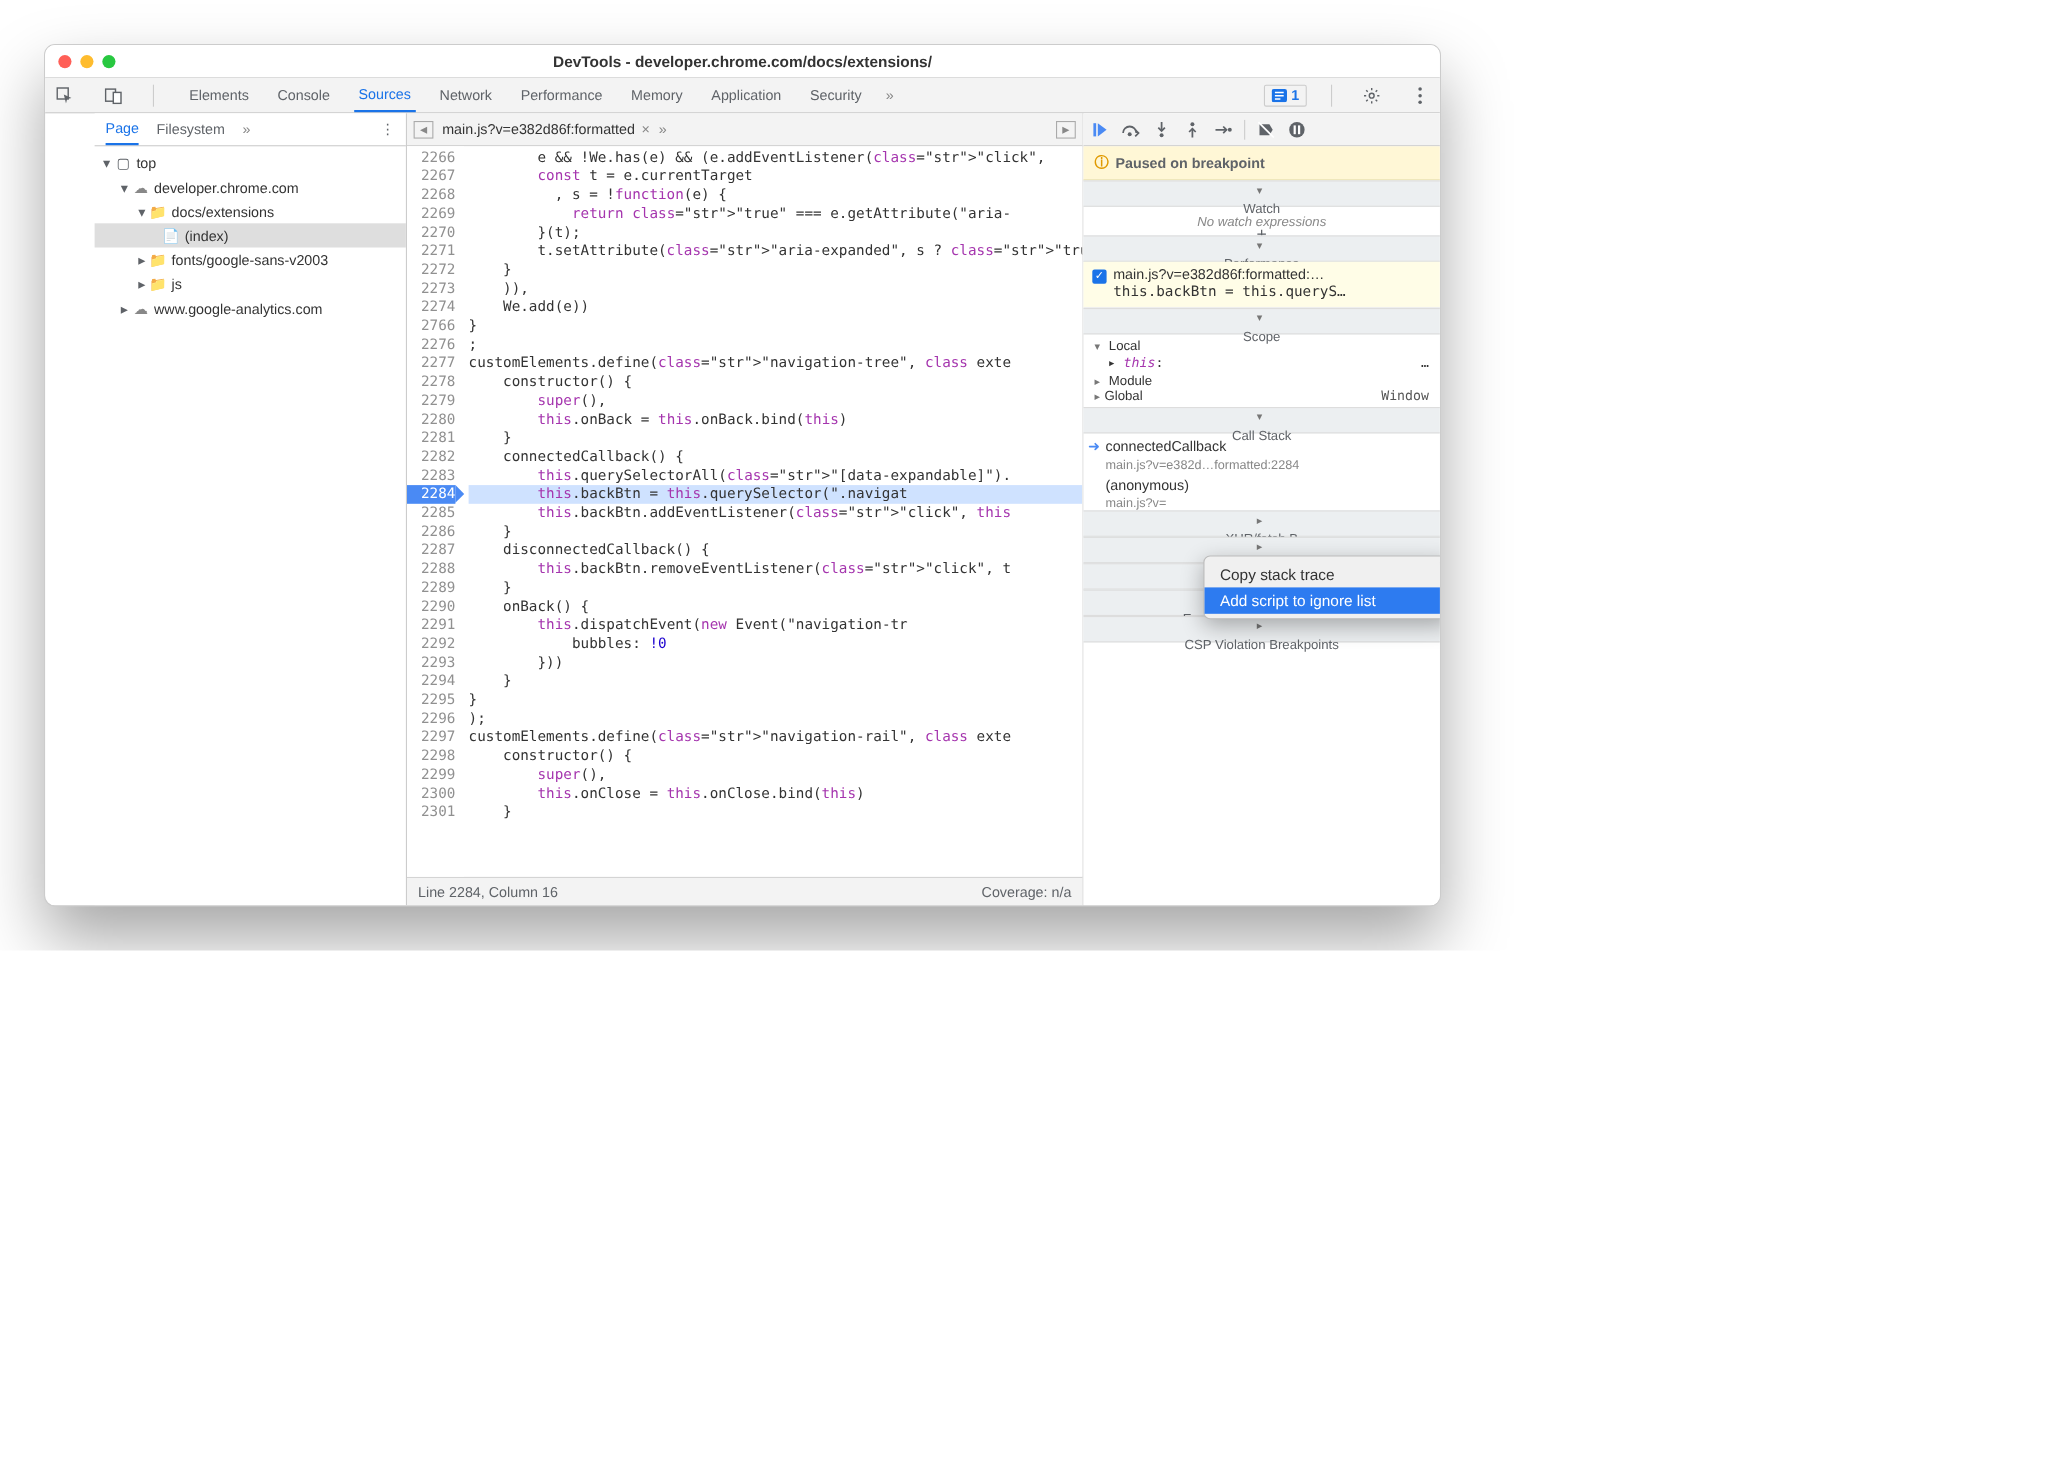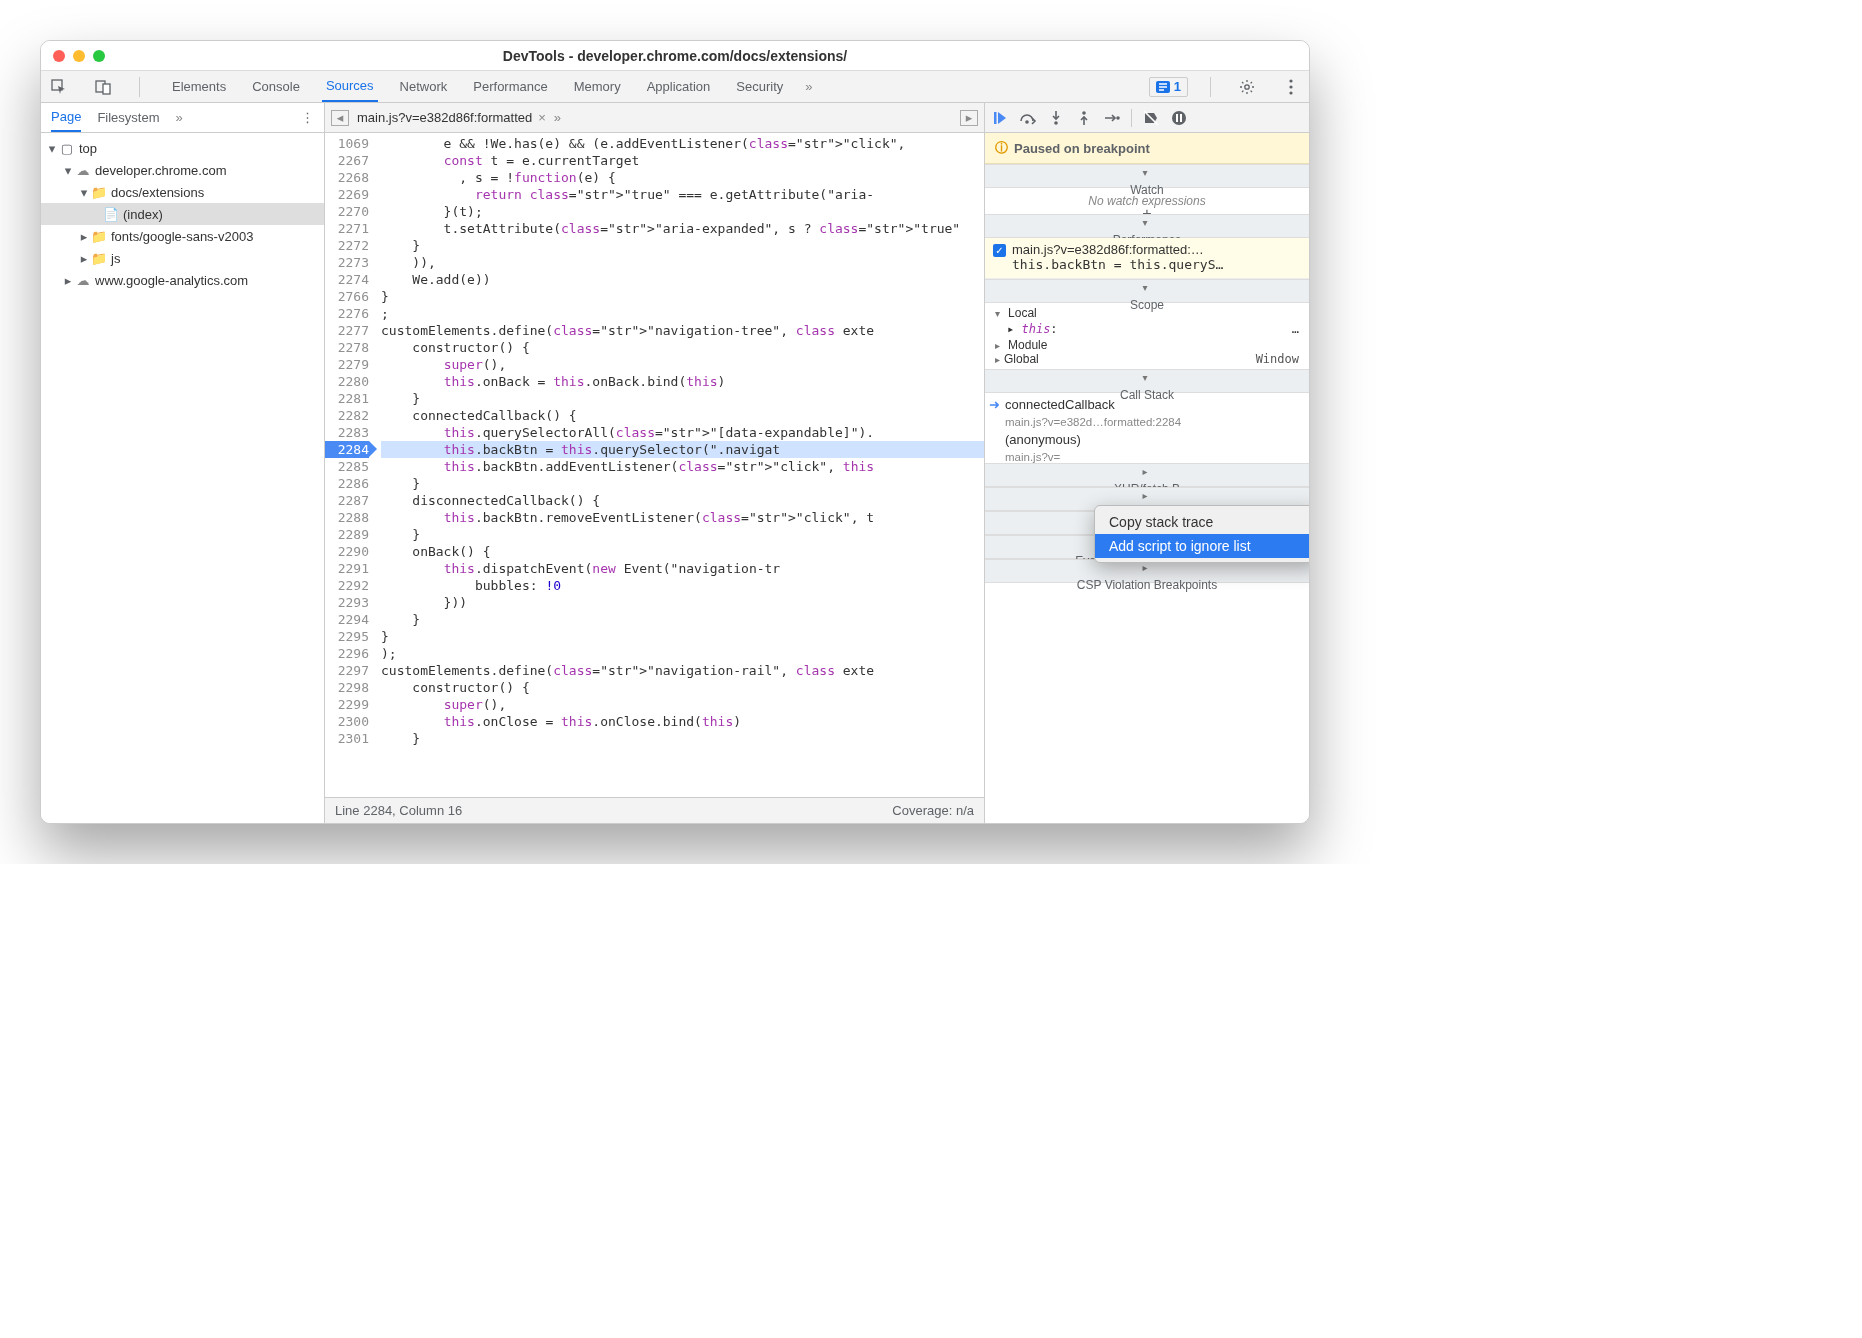--- a/index.html
+++ b/index.html
@@ -45,21 +45,21 @@
     gap: 16px;
     background: #f3f3f3;
   }
   .tb-btn { width: 28px; height: 28px; display: flex; align-items: center; justify-content: center; color: #5f6368; }
   .divider { width: 1px; height: 20px; background: #ccc; margin: 0 6px; }
   .tabs { display: flex; gap: 18px; margin-left: 6px; align-items: center; height: 100%; }
   .tab { color: #5f6368; padding: 0 4px; height: 100%; display: flex; align-items: center; }
   .tab.active { color: #1a73e8; border-bottom: 2px solid #1a73e8; font-weight: 500;}
   .spacer { flex: 1; }
   .badge { display: flex; align-items: center; gap: 4px; border: 1px solid #ccc; border-radius: 2px; height: 20px; padding: 0 6px; color: #1a73e8; font-weight: 600;}
-  .main { display: flex; height: 720px; }
+  .main { display: flex; height: 720px; margin-left: 45px; }
   .nav { width: 284px; border-right: 1px solid #ccc; display: flex; flex-direction: column; background: #fff;}
   .nav-tabs { height: 30px; display: flex; align-items: center; padding: 0 10px; gap: 16px; border-bottom: 1px solid #ccc; color: #5f6368; }
   .nav-tabs .ntab.active { color: #1a73e8; border-bottom: 2px solid #1a73e8; height: 100%; display: flex; align-items: center;}
   .tree { padding: 4px 0; font-size: 13px; }
   .tree-row { display: flex; align-items: center; height: 22px; padding-right: 6px; white-space: nowrap;}
   .tree-row.sel { background: #dedede; }
   .tri { width: 10px; height: 10px; display: inline-flex; align-items: center; justify-content: center; color:#5f6368; margin-right: 2px;}
   .ico { width: 16px; height: 16px; margin-right: 4px; display: inline-flex; align-items:center; justify-content:center; color: #5f6368; }
   .ico.folder { color: #6aa2ea; }
   .ico.file { color: #888; }
@@ -227,21 +227,21 @@
         <div class="ed-tab">
           <span>main.js?v=e382d86f:formatted</span>
           <span style="color:#888;">×</span>
         </div>
         <span class="more">»</span>
         <div class="spacer"></div>
         <span style="border:1px solid #aaa; width:18px; height:16px; display:inline-flex; align-items:center; justify-content:center; color:#888;">▸</span>
       </div>
       <div class="code-area">
         <div class="gutter" id="gutter">
-            <div class="ln">1069</div>
+            <div class="ln">2266</div>
             <div class="ln">2267</div>
             <div class="ln">2268</div>
             <div class="ln">2269</div>
             <div class="ln">2270</div>
             <div class="ln">2271</div>
             <div class="ln">2272</div>
             <div class="ln">2273</div>
             <div class="ln">2274</div>
             <div class="ln">2766</div>
             <div class="ln">2276</div>

